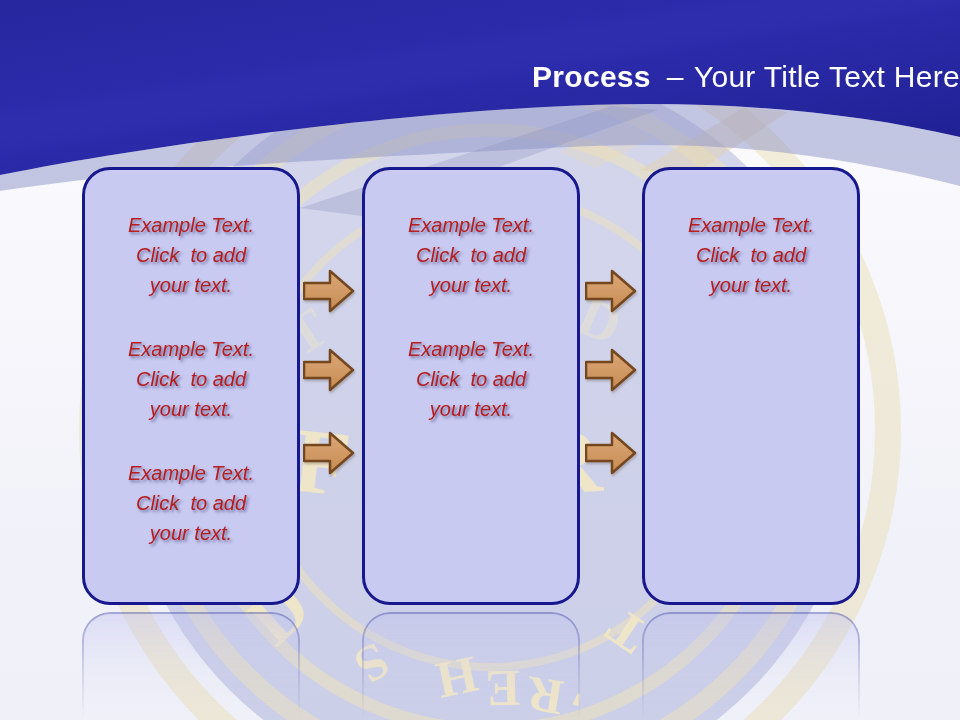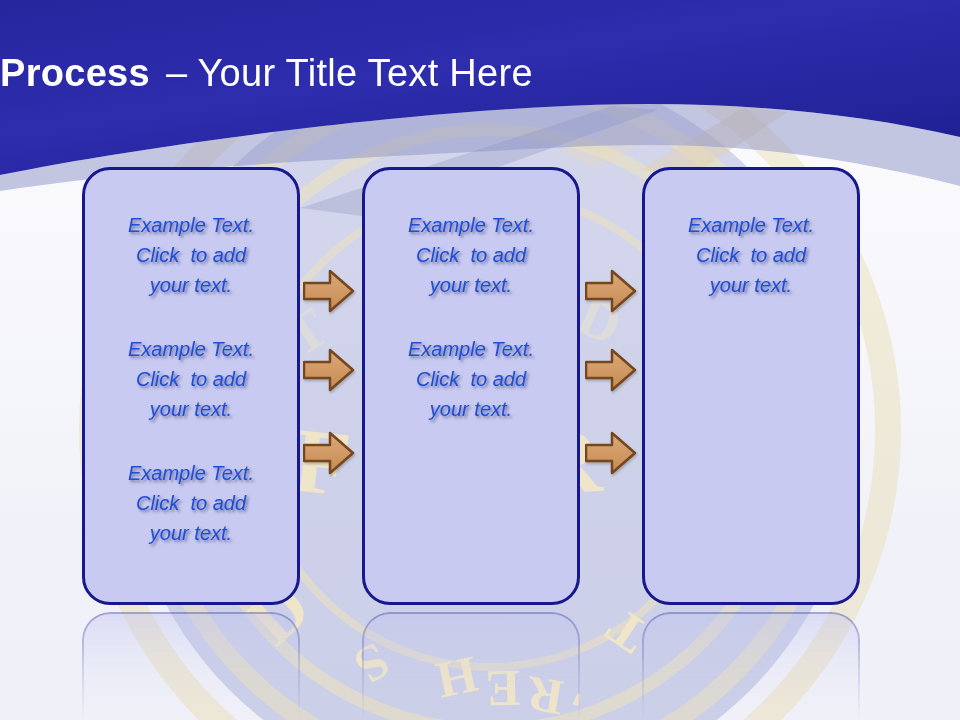--- a/index.html
+++ b/index.html
@@ -21,36 +21,36 @@
     border:2px solid rgba(75,80,170,0.5);border-bottom:none;
     border-radius:28px 28px 0 0;box-sizing:border-box;
     background:linear-gradient(to bottom,rgba(193,196,240,0.5),rgba(193,196,240,0.1));
     -webkit-mask-image:linear-gradient(to bottom,rgba(0,0,0,.9) 0%,rgba(0,0,0,.35) 55%,transparent 100%);
     mask-image:linear-gradient(to bottom,rgba(0,0,0,.9) 0%,rgba(0,0,0,.35) 55%,transparent 100%);
   }
   .ref-1{left:82px}.ref-2{left:362px}.ref-3{left:642px}
   
   .hdr{position:absolute;top:0;left:0;z-index:3;}
   .title{
-    position:absolute;top:52px;left:0;width:100%;z-index:4;
-    text-align:left;color:#FFFFFF;font-size:38px;letter-spacing:.3px;
+    position:absolute;top:60px;left:0;width:100%;z-index:4;
+    text-align:right;color:#FFFFFF;font-size:30px;letter-spacing:.3px;
   }
   .title .kw{font-weight:bold;margin-right:16px;}
   .title .sep{font-weight:normal;margin-right:10px;}
   .title .rest{font-weight:normal;}
   
   .box{
     position:absolute;top:167px;width:218px;height:438px;z-index:4;
     background:#C8CAF1;border:3px solid #17178E;border-radius:28px;
     box-sizing:border-box;padding:40px 12px 0;text-align:center;
   }
   .box-1{left:82px}.box-2{left:362px}.box-3{left:642px}
   .box p{
     margin:0 0 34px;font-style:italic;font-size:20px;line-height:30px;
-    color:#1d4ed8;white-space:pre-wrap;
+    color:#b91c1c;white-space:pre-wrap;
     text-shadow:2px 2px 3px rgba(40,40,100,0.55);
   }
   
   .block-arrow{position:absolute;z-index:5;filter:drop-shadow(1px 2px 1px rgba(60,40,20,0.25));}
 </style>
 </head>
 <body>
 
 <div class="slide">
 

